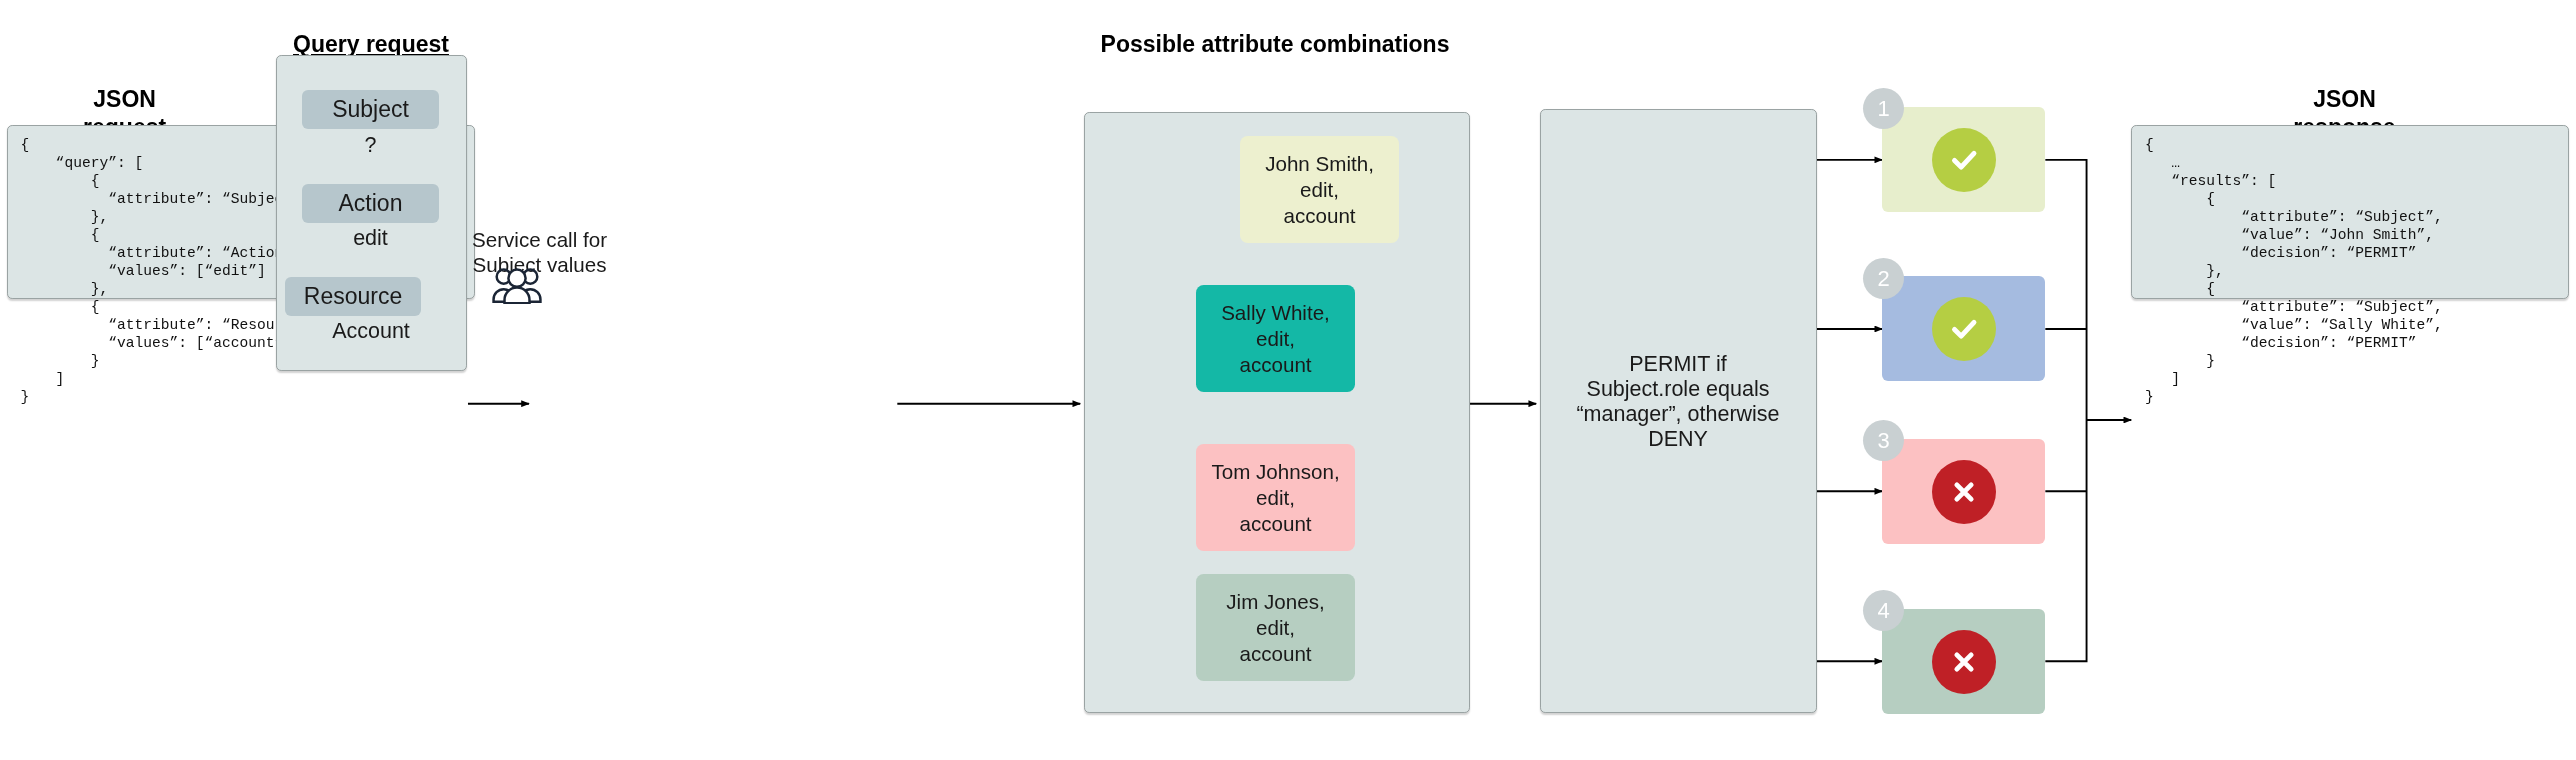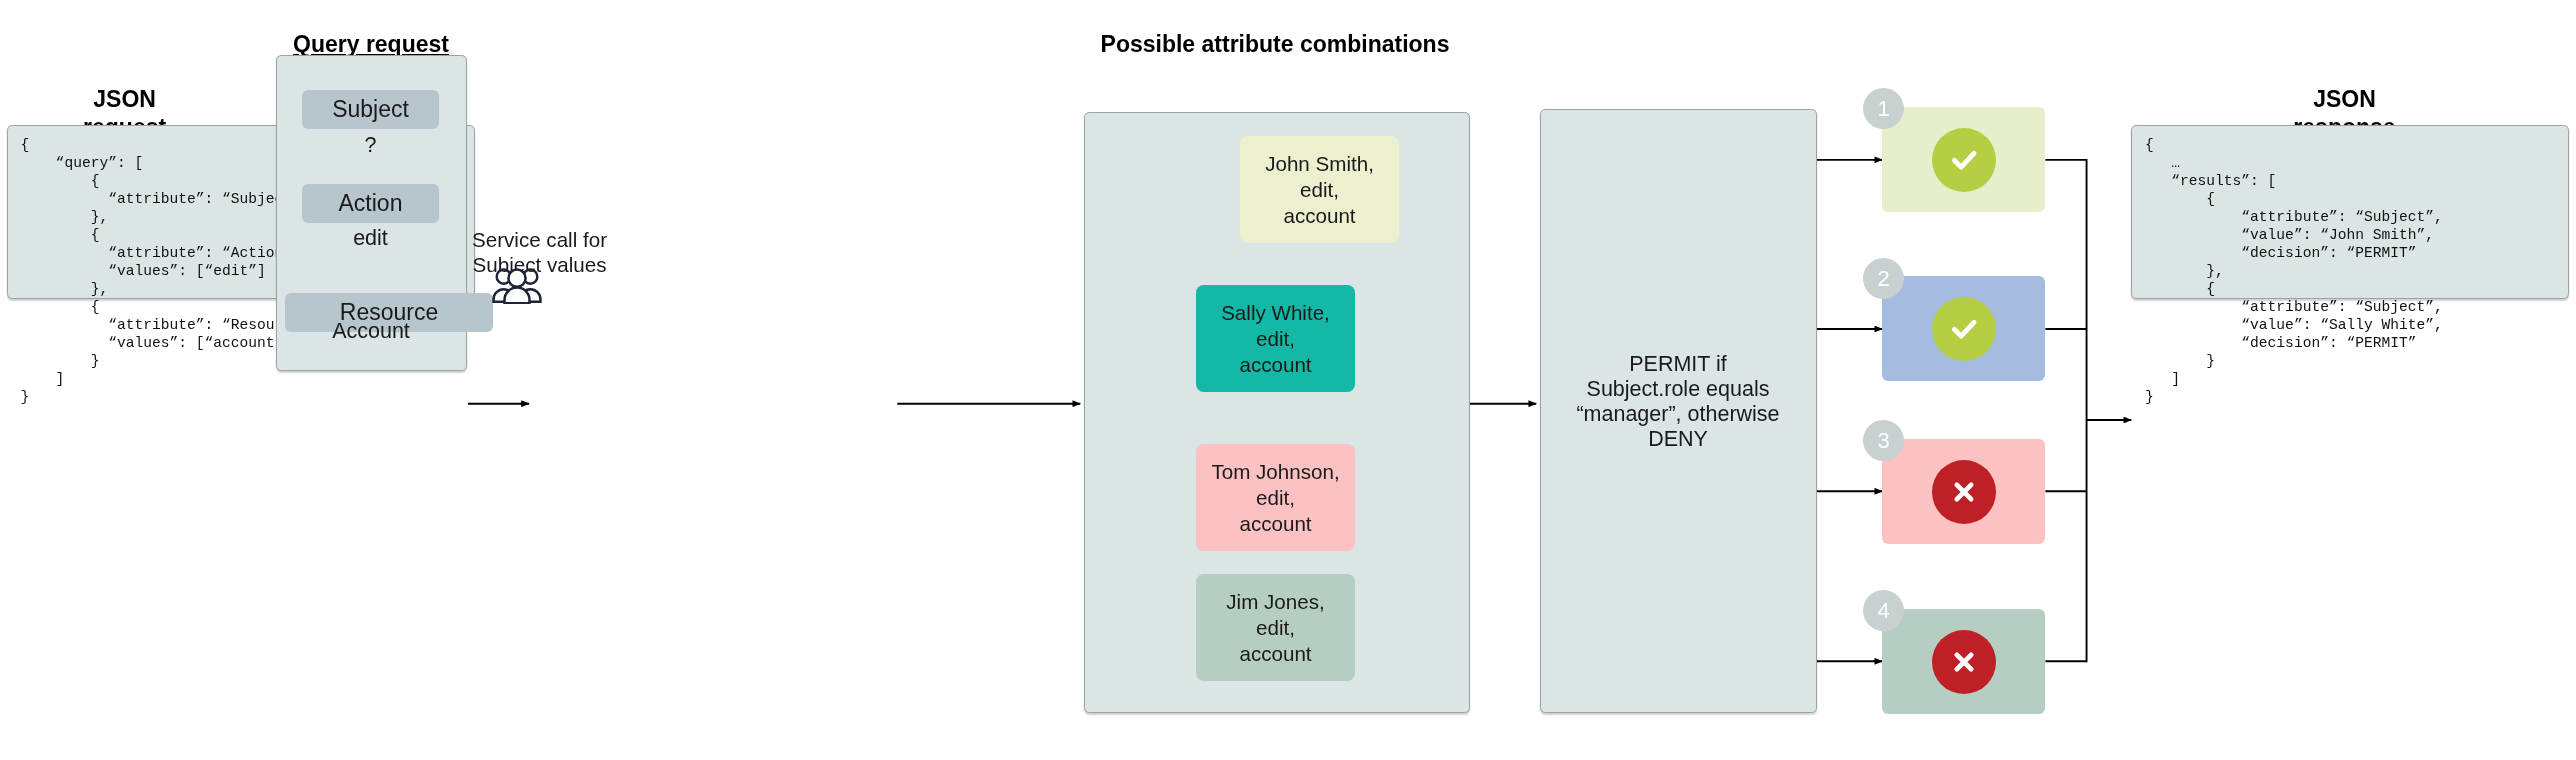--- a/index.html
+++ b/index.html
@@ -102,21 +102,21 @@
   <div class="field" style="left:302px;top:90px;width:137px;height:39px;">
     <span>Subject</span>
   </div>
   <div class="fieldval" style="left:302px;top:133px;width:137px;">?</div>
 
   <div class="field" style="left:302px;top:184px;width:137px;height:39px;">
     <span>Action</span>
   </div>
   <div class="fieldval" style="left:302px;top:226px;width:137px;">edit</div>
 
-  <div class="field" style="left:285px;top:277px;width:208px;height:39px;margin-top:16px;">
+  <div class="field" style="left:285px;top:277px;width:136px;height:39px;">
     <span>Resource</span>
   </div>
   <div class="fieldval" style="left:285px;top:319px;width:172px;">Account</div>
 
   <div class="svccall" style="left:471px;top:227px;width:137px;">Service call for
 Subject values</div>
   <div class="usericon" style="left:492px;top:268px;width:50px;height:36px;">
     <svg viewBox="0 0 64 46" width="50" height="36" fill="none" stroke="#1b2535" stroke-width="3.2">
       <circle cx="15" cy="11" r="9"></circle>
       <path d="M2 40 a13 13 0 0 1 26 0 l0 3 l-26 0 z"></path>

